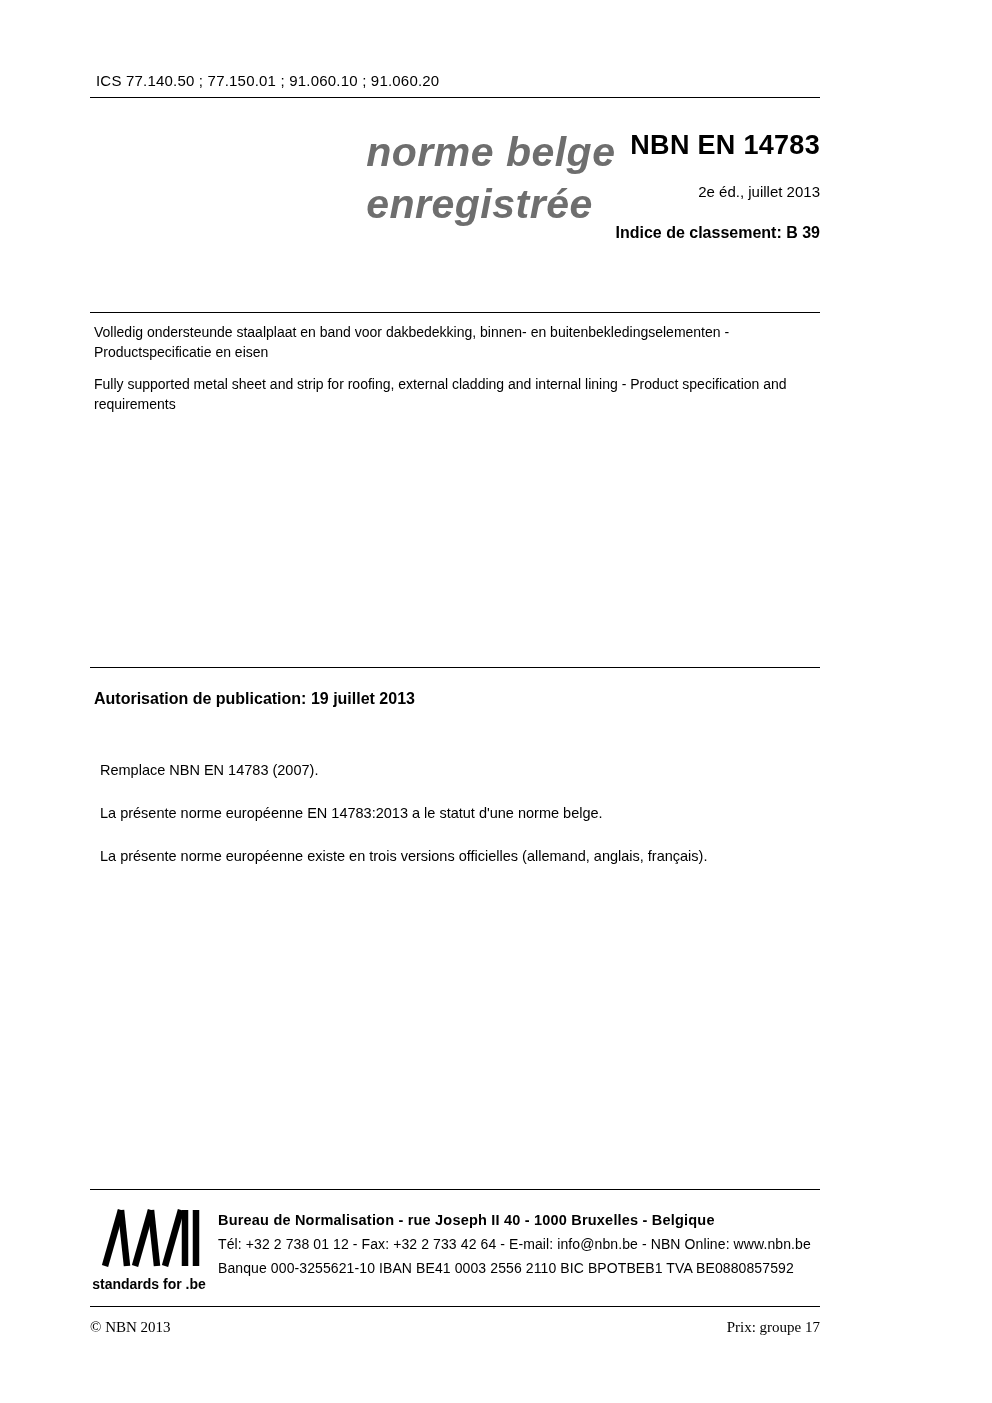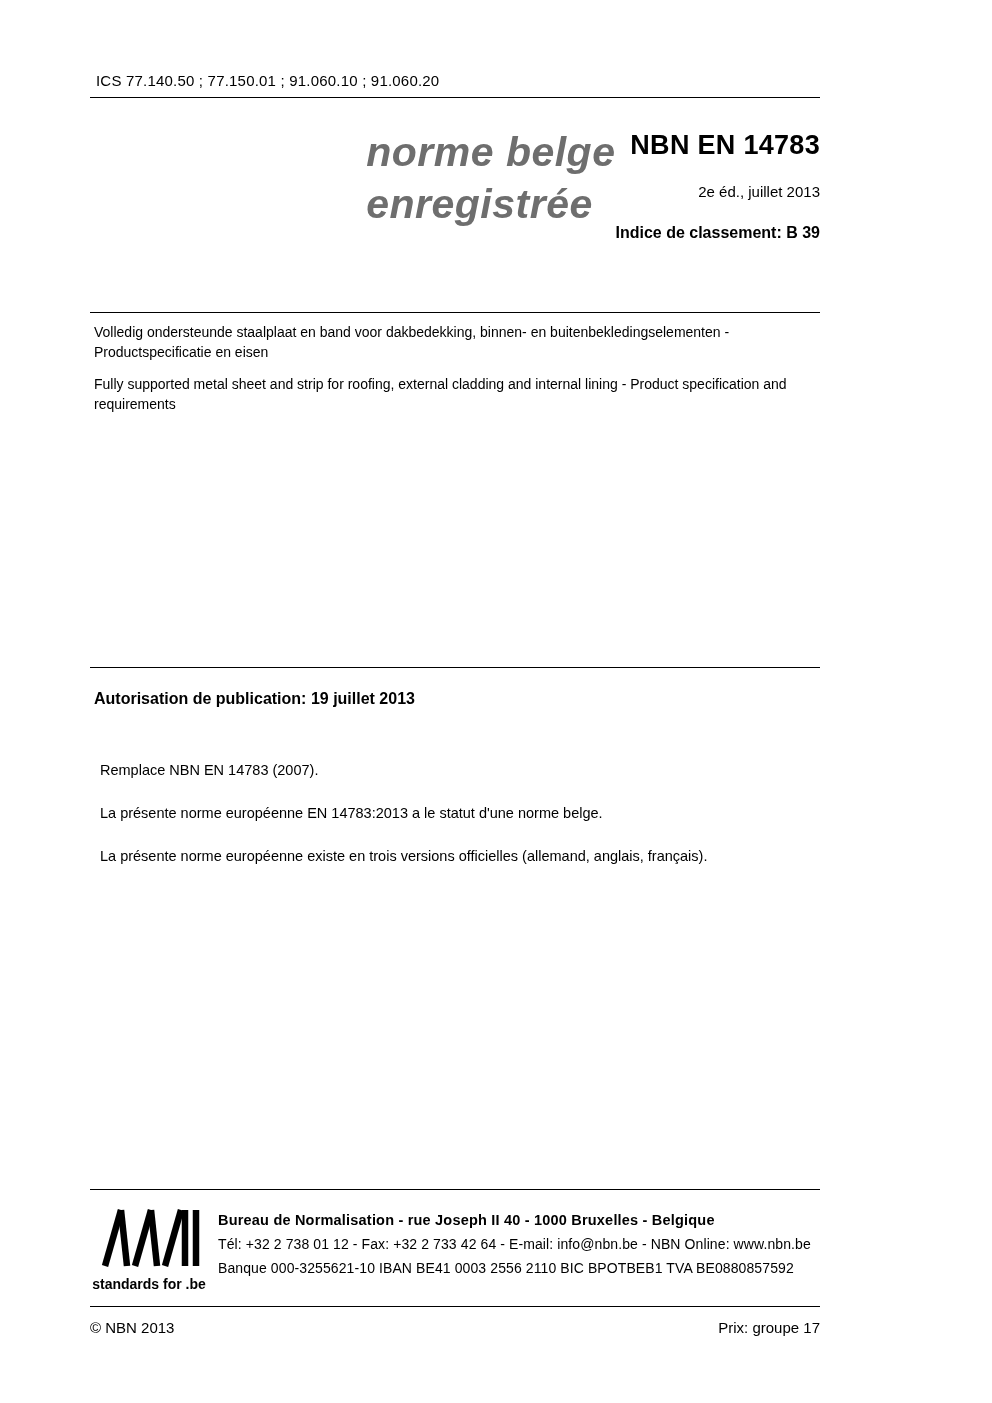--- a/index.html
+++ b/index.html
@@ -131,20 +131,21 @@
     font-size: 14px;
     margin-top: 8px;
     letter-spacing: 0.1px;
   }
   .rule-5 { margin-top: 14px; }
   .bottom-row {
     display: flex;
     justify-content: space-between;
     margin-top: 12px;
     font-size: 15px;
+    font-family: Liberation Serif, serif;
   }
 </style>
 </head>
 <body>
 
 <div class="page">
 
   <div class="ics-line">ICS   77.140.50   ; 77.150.01   ; 91.060.10   ; 91.060.20</div>
   <hr class="rule rule-1">
 

